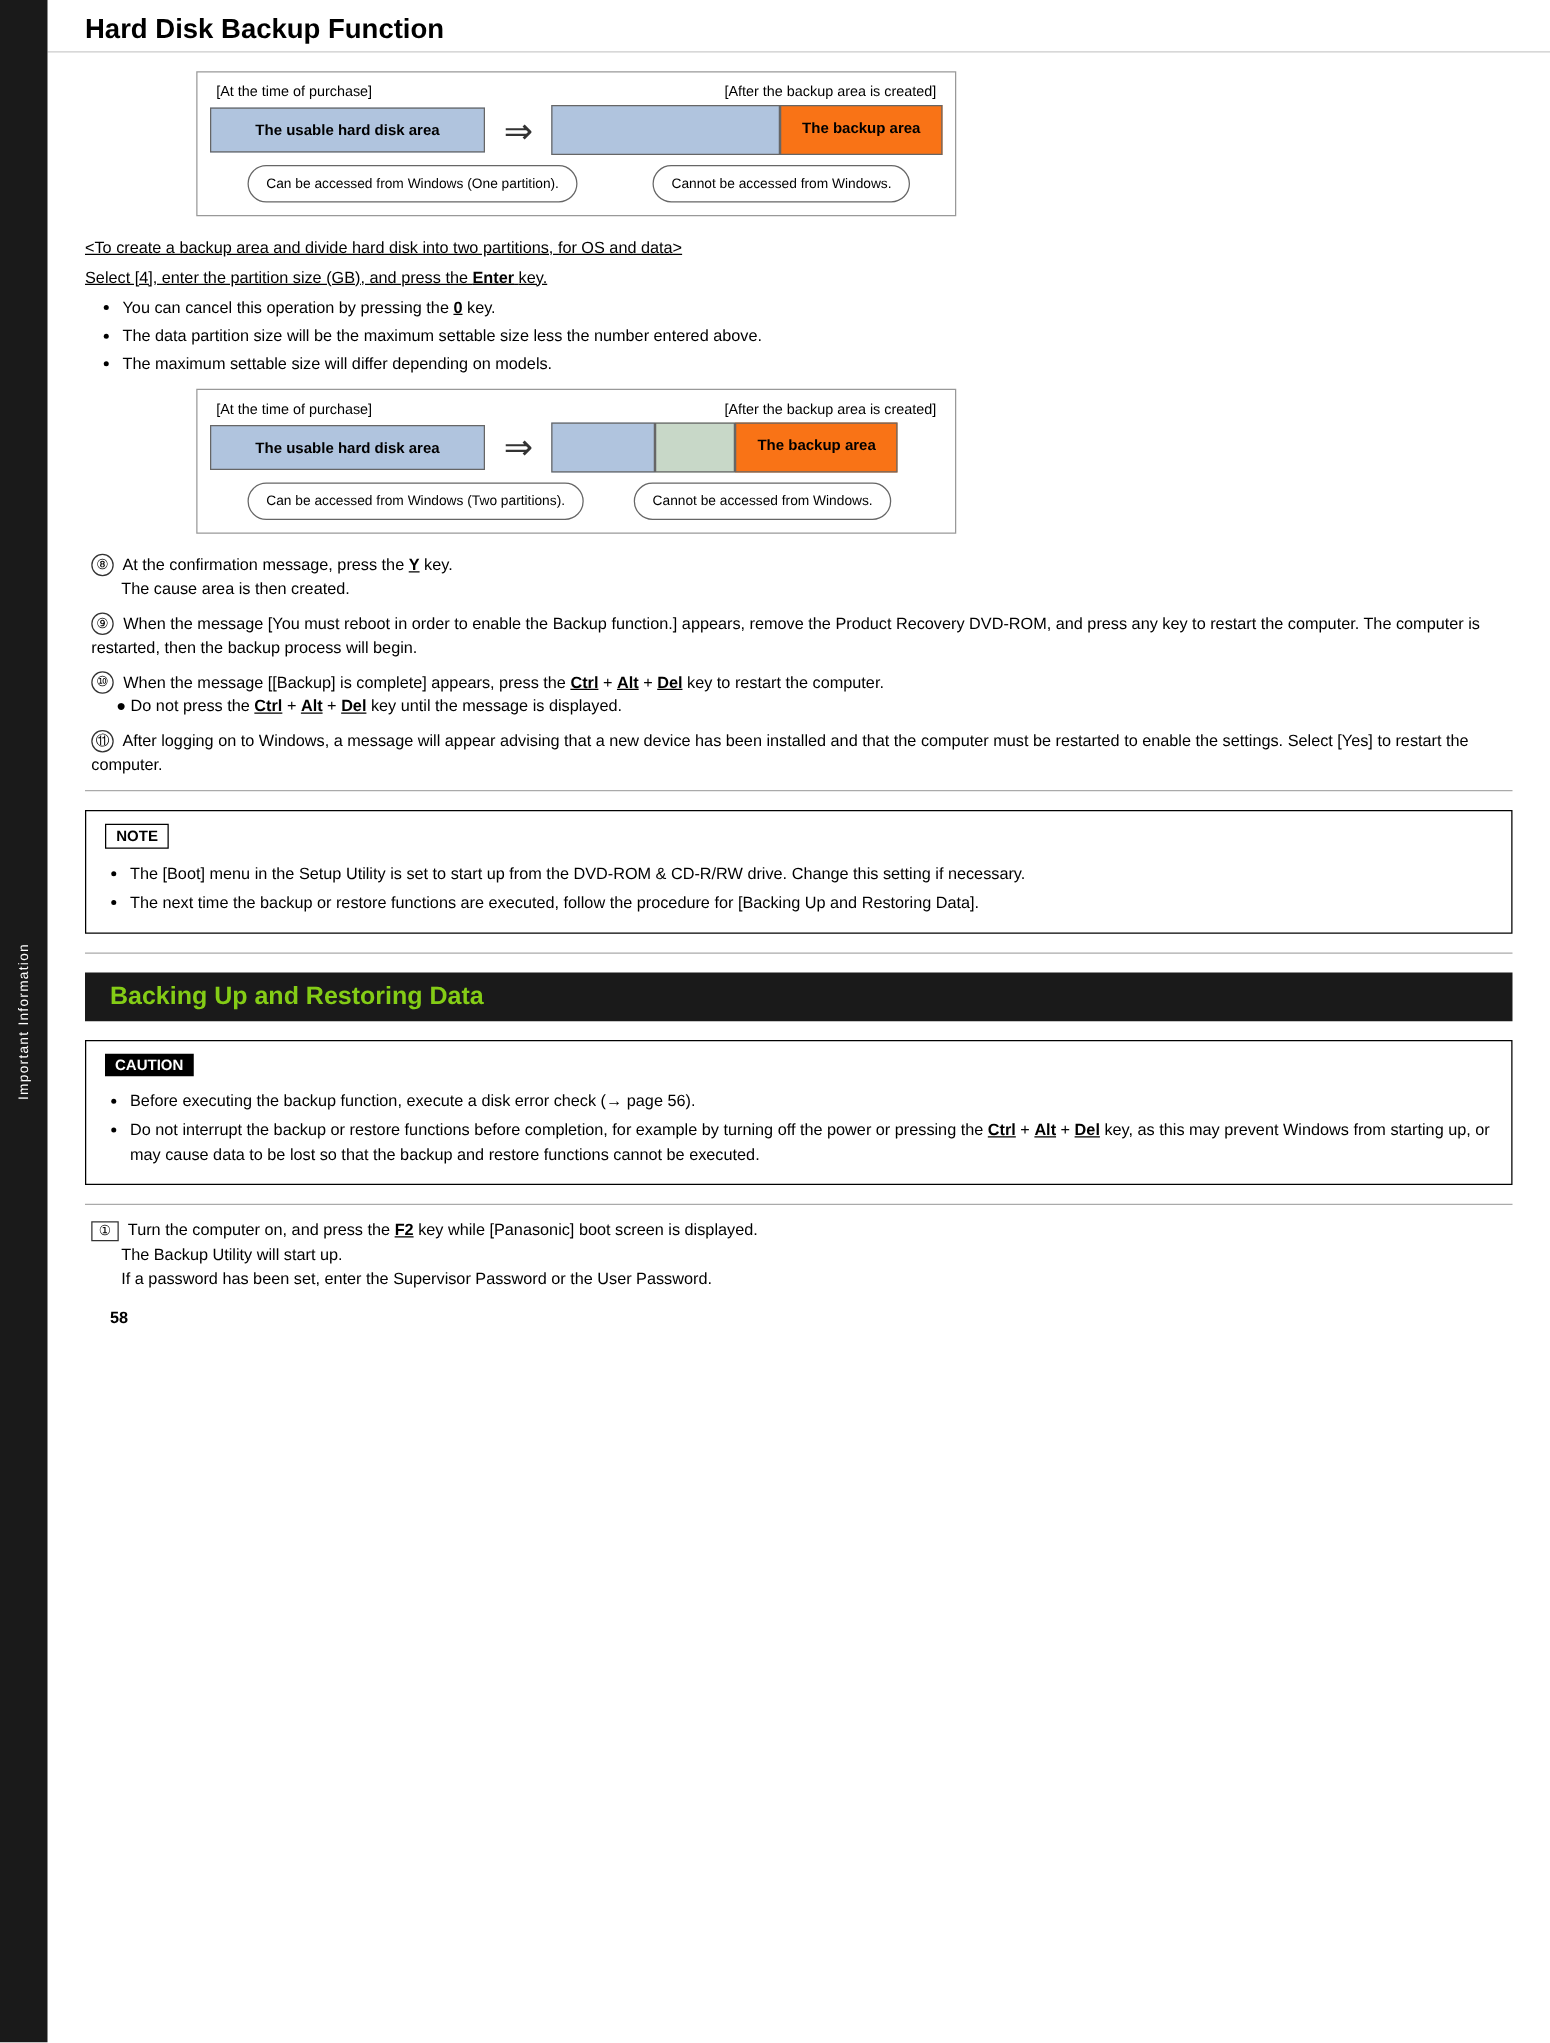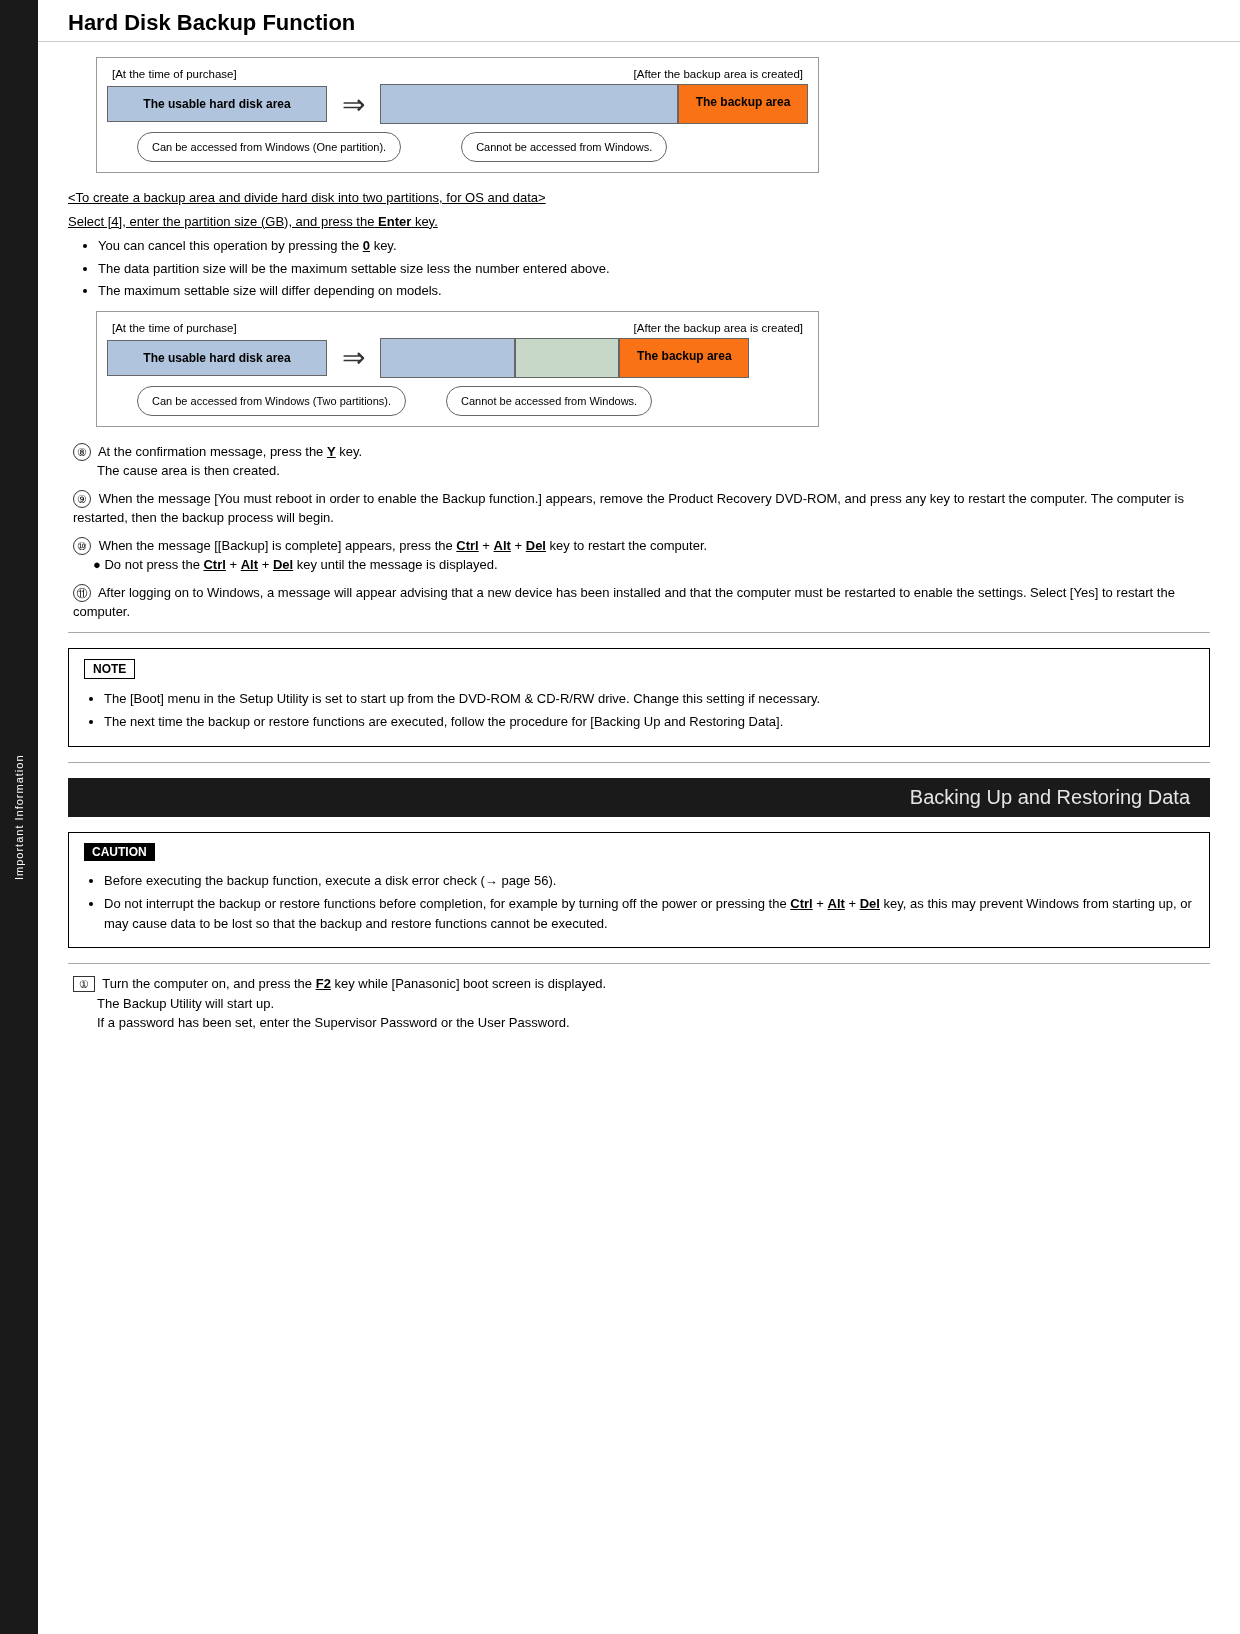--- a/index.html
+++ b/index.html
@@ -41,23 +41,23 @@
     .page-header h1 {
       font-size: 22px;
       font-weight: bold;
     }
     .content-area {
       padding: 0 30px;
     }
     
     .diagram-container {
       border: 1px solid #999;
-      margin: 10px 0 15px 28px;
+      margin: 10px 0 15px 89px;
       padding: 10px 10px 10px 10px;
-      width: 723px;
+      width: 608px;
       background: #fff;
     }
     .diagram-labels {
       display: flex;
       justify-content: space-between;
       font-size: 11.5px;
       margin-bottom: 4px;
       padding: 0 5px;
     }
     .diagram-boxes {
@@ -154,26 +154,25 @@
     .note-list {
       list-style: disc;
       margin-left: 20px;
     }
     .note-list li {
       margin: 4px 0;
       line-height: 1.5;
     }
     .section-banner {
       background: #1a1a1a;
-      color: #e5e5e5;
+      color: #84cc16;
       font-size: 20px;
-      font-weight: normal;
+      font-weight: bold;
       padding: 8px 20px;
       margin: 15px 0;
-      text-align: right;
     }
     .caution-box {
       border: 1px solid #000;
       margin: 15px 0;
       padding: 10px 15px;
     }
     .caution-label {
       display: inline-block;
       background: #000;
       color: #fff;
@@ -388,14 +387,17 @@
         </span>
         <br>
         <div style="margin-left:24px;">
           <p>The Backup Utility will start up.</p>
           <p>If a password has been set, enter the Supervisor Password or the User Password.</p>
         </div>
       </div>
 
     </div>
 
+    <div style="position:relative; height:30px;">
+      <span class="page-number">58</span>
+    </div>
   </div>
 </div>
 
 </body></html>

